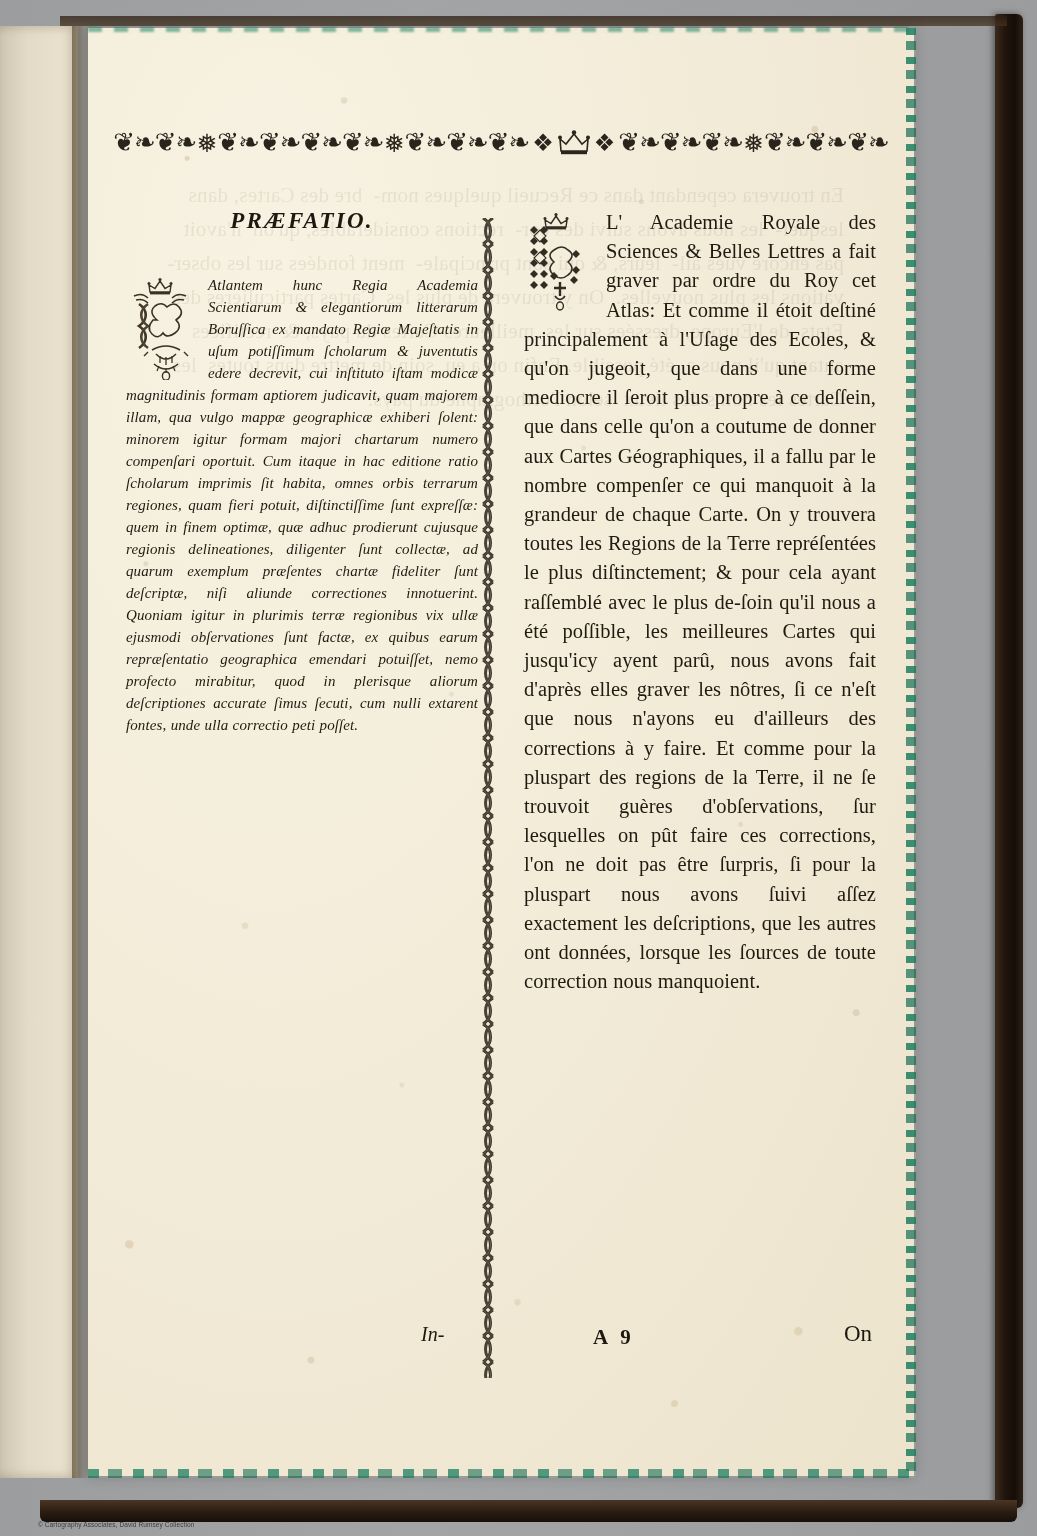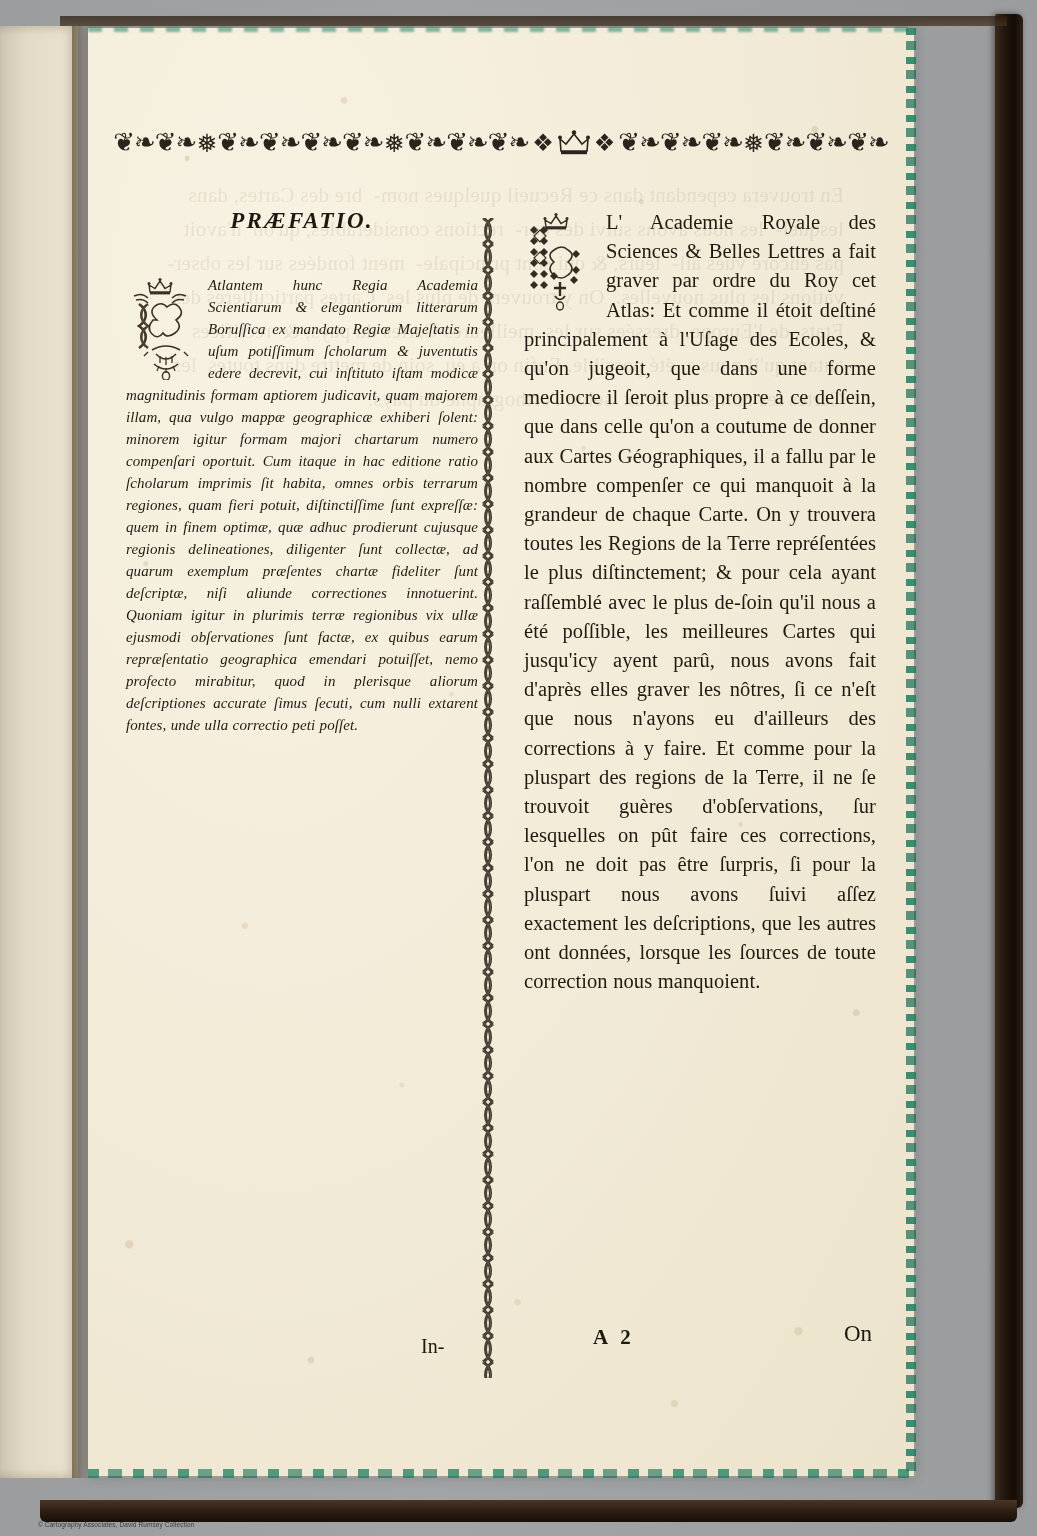--- a/index.html
+++ b/index.html
@@ -159,21 +159,21 @@
   
   .divider{
     position:absolute;left:392px;top:190px;width:16px;height:1160px;
     overflow:hidden;
   }
 
   
   .footline{
     position:absolute;left:38px;top:1295px;width:750px;height:34px;
   }
-  .catch-left{position:absolute;left:295px;top:12px;font-size:20px;color:#1d1810;}
+  .catch-left{position:absolute;left:295px;top:0;font-style:italic;font-size:20px;color:#1d1810;}
   .signature{position:absolute;left:398px;top:2px;width:180px;text-align:center;font-size:21px;font-weight:700;color:#1d1810;letter-spacing:4px;}
   .catch-right{position:absolute;right:4px;top:-2px;font-size:23px;font-weight:400;color:#1d1810;}
 
   
   .credit{
     position:absolute;left:38px;bottom:8px;
     font-size:6.5px;color:#2b2b2b;font-family:"Liberation Sans",sans-serif;
     letter-spacing:.1px;opacity:.85;
   }
 </style>
@@ -319,21 +319,21 @@
               <ellipse cx="36" cy="96" rx="3.4" ry="4" fill="none" stroke="#342c22" stroke-width="1.4"></ellipse>
             </svg>
           </div>
 
           <div class="body-text body-french">L' Academie Royale des Sciences &amp; Belles Lettres a fait graver par ordre du Roy cet Atlas: Et comme il étoit deſtiné principalement à l'Uſage des Ecoles, &amp; qu'on jugeoit, que dans une forme mediocre il ſeroit plus propre à ce deſſein, que dans celle qu'on a coutume de donner aux Cartes Géographiques, il a fallu par le nombre compenſer ce qui manquoit à la grandeur de chaque Carte. On y trouvera toutes les Regions de la Terre repréſentées le plus diſtinctement; &amp; pour cela ayant raſſemblé avec le plus de-ſoin qu'il nous a été poſſible, les meilleures Cartes qui jusqu'icy ayent parû, nous avons fait d'après elles graver les nôtres, ſi ce n'eſt que nous n'ayons eu d'ailleurs des corrections à y faire. Et comme pour la pluspart des regions de la Terre, il ne ſe trouvoit guères d'obſervations, ſur lesquelles on pût faire ces corrections, l'on ne doit pas être ſurpris, ſi pour la pluspart nous avons ſuivi aſſez exactement les deſcriptions, que les autres ont données, lorsque les ſources de toute correction nous manquoient.</div>
         </div>
       </div>
 
       <div class="footline">
         <span class="catch-left">In-</span>
-        <span class="signature">A 2</span>
+        <span class="signature">A 9</span>
         <span class="catch-right">On</span>
       </div>
 
     </div>
   </div>
 
   <div class="credit">© Cartography Associates, David Rumsey Collection</div>
 
 </div>
 

